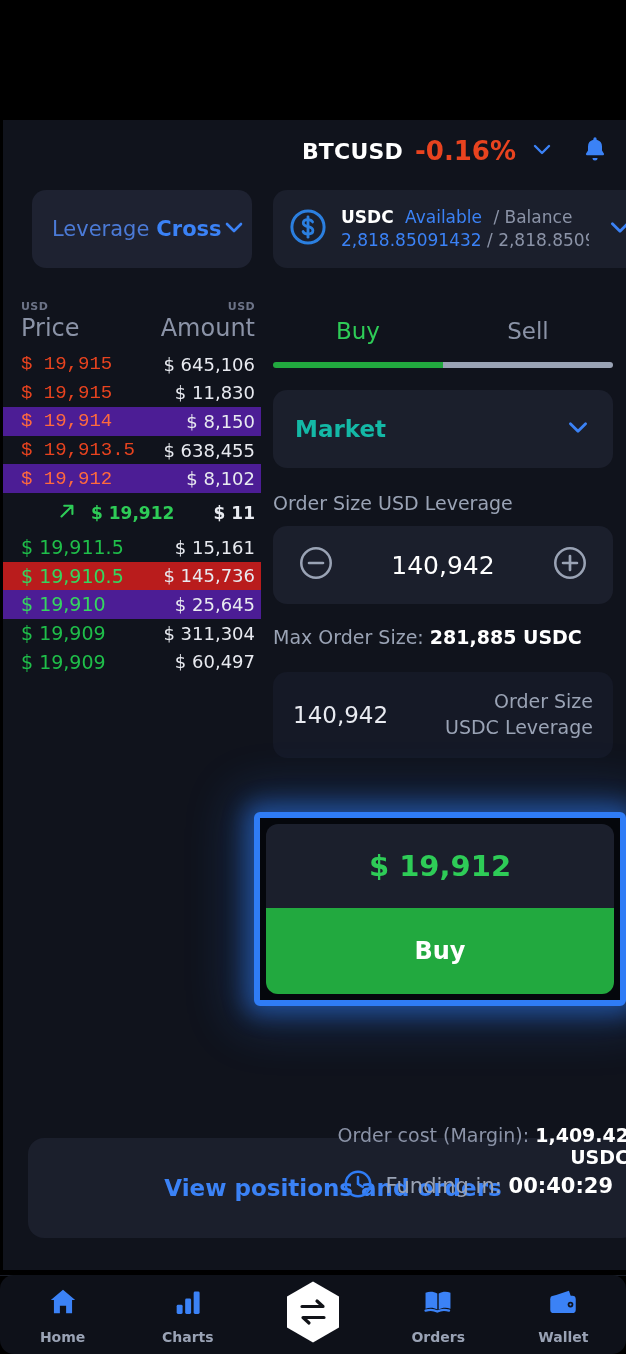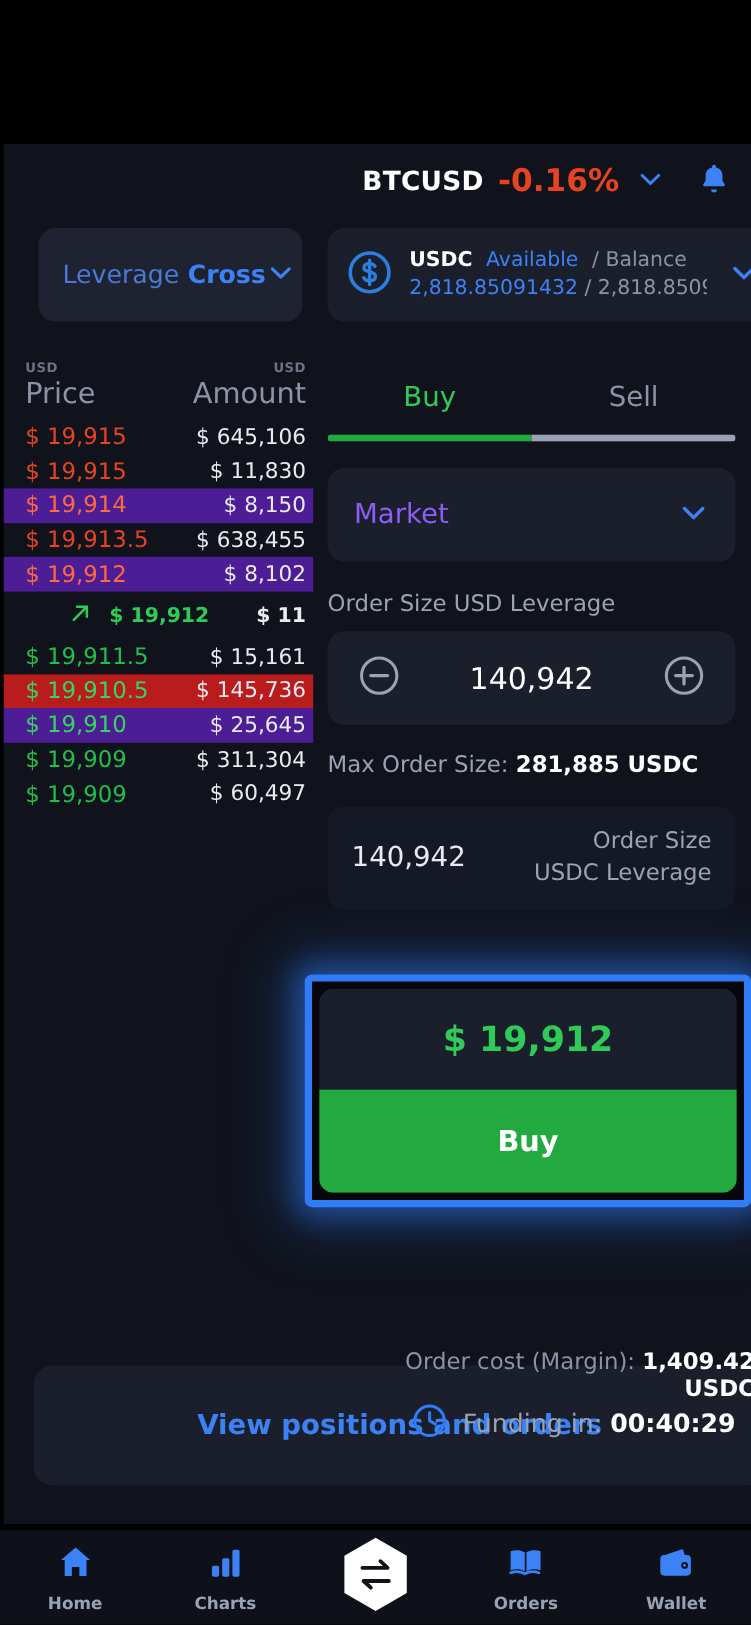--- a/index.html
+++ b/index.html
@@ -57,21 +57,21 @@
   .ob{position:absolute;left:0;top:180px;width:258px;}
   .obhead{position:relative;height:50px;}
   .obhead .uL{position:absolute;left:18px;top:0;color:#6c7387;font-size:11px;font-weight:bold;letter-spacing:.4px;}
   .obhead .uR{position:absolute;right:6px;top:0;color:#6c7387;font-size:11px;font-weight:bold;letter-spacing:.4px;}
   .obhead .pL{position:absolute;left:18px;top:14px;color:#8b93a7;font-size:24px;}
   .obhead .pR{position:absolute;right:6px;top:14px;color:#8b93a7;font-size:24px;}
 
   .obrow{height:28.6px;display:flex;align-items:center;position:relative;}
   .obrow .p{font-size:19px;padding-left:18px;white-space:nowrap;}
   .obrow .a{font-size:18px;color:#e8eaf0;margin-left:auto;padding-right:6px;white-space:nowrap;}
-  .obrow.ask .p{color:#e8431f;}
+  .obrow.ask .p{color:#e8431f;font-family:Liberation Mono, monospace;}
   .obrow.bid .p{color:#1fbf4a;}
   .obrow.hl-red{background:#4c1d95;}
   .obrow.hl-green{background:#b91c1c;}
   .obrow.hl-red .p,.obrow.hl-green .p{color:#ff6a3d;}
   .obrow.hl-green .p{color:#35d65f;}
   .obrow.hl-red.bid .p{color:#35d65f;}
 
   .obmid{height:40px;display:flex;align-items:center;position:relative;}
   .obmid .arrow{margin-left:52px;}
   .obmid .p{color:#2ecc57;font-size:17px;font-weight:bold;margin-left:12px;}
@@ -85,21 +85,21 @@
   .bstabs .tab.buy{color:#2ecc57;}
   .bstabs .tab.sell{color:#8b93a7;}
   .bsbar{height:6px;width:340px;display:flex;border-radius:3px;overflow:hidden;}
   .bsbar .g{width:50%;background:#22a93f;}
   .bsbar .s{width:50%;background:#9aa3b5;}
 
   .mkt{
     margin-top:22px;height:78px;background:#1b1f2c;border-radius:14px;
     display:flex;align-items:center;padding:0 22px;box-sizing:border-box;
   }
-  .mkt .t{color:#8b5cf6;font-size:23px;font-weight:normal;}
+  .mkt .t{color:#14b8a6;font-size:23px;font-weight:bold;}
   .mkt .c{margin-left:auto;}
 
   .oslabel{margin-top:24px;color:#9aa3b5;font-size:19px;}
 
   .stepper{
     margin-top:12px;height:78px;background:#1b1f2c;border-radius:14px;
     display:flex;align-items:center;justify-content:space-between;
     padding:0 24px;box-sizing:border-box;
   }
   .stepper .val{color:#fff;font-size:25px;}
@@ -137,21 +137,21 @@
 
   .viewpos{
     position:absolute;left:25px;top:1018px;width:610px;height:100px;
     background:#1b1f2c;border-radius:16px;display:flex;align-items:center;justify-content:center;
   }
   .viewpos span{color:#3b82f6;font-size:23px;font-weight:bold;}
 
   
   .nav{
     position:absolute;left:0;top:1275px;width:626px;height:79px;background:#0e1119;
-    display:flex;align-items:center;
+    display:flex;align-items:center;border-radius:14px;
   }
   .navitem{flex:1;display:flex;flex-direction:column;align-items:center;justify-content:center;gap:6px;}
   .navitem .lbl{color:#9aa3b5;font-size:14px;font-weight:bold;}
   .hexbtn{position:relative;width:58px;height:64px;display:flex;align-items:center;justify-content:center;}
   .navtopline{position:absolute;left:0;top:1275px;width:626px;height:1px;background:#1a1e29;}
 </style>
 </head>
 <body>
 
 <div class="screen">

